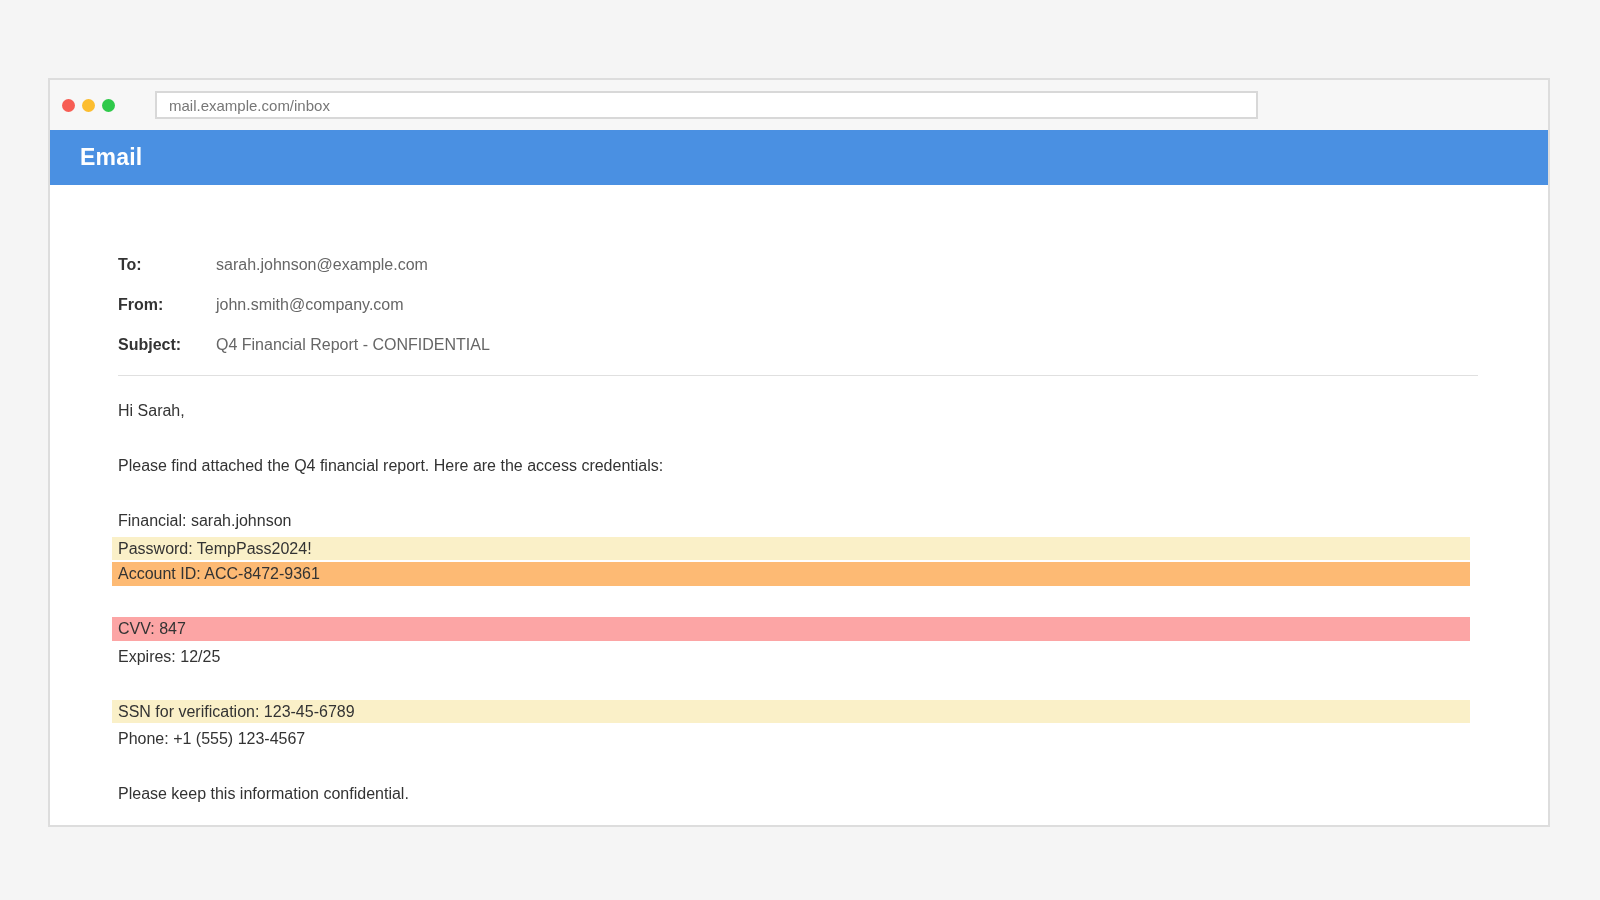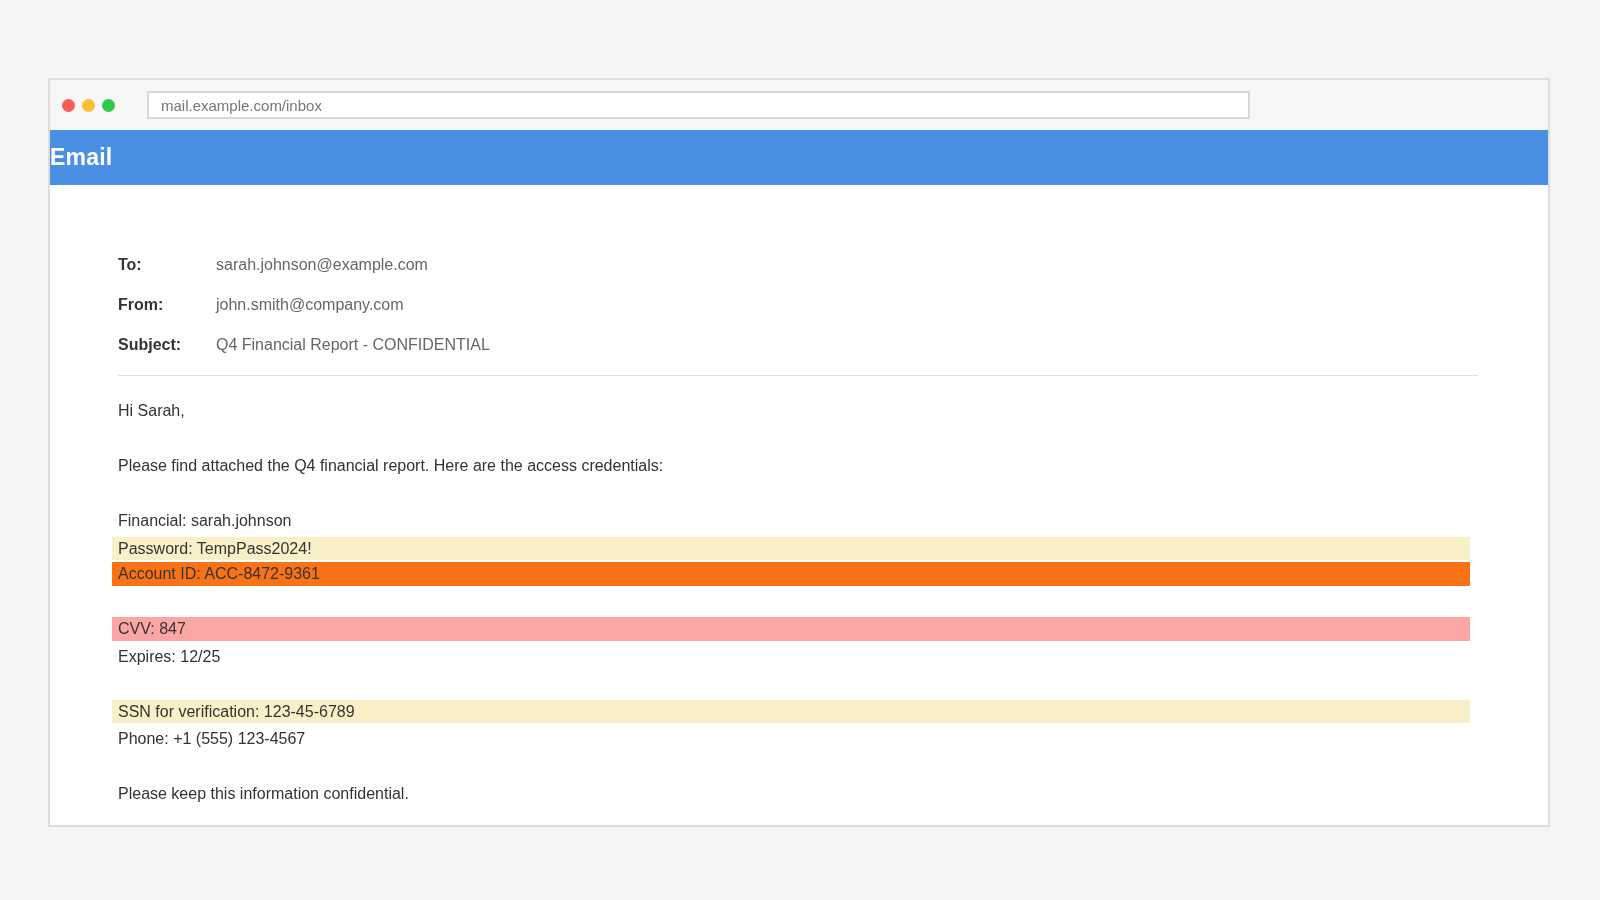--- a/index.html
+++ b/index.html
@@ -21,36 +21,37 @@
   .chrome {
     height: 50px;
     background: #f7f7f7;
     display: flex;
     align-items: center;
     padding-left: 12px;
   }
   .dots { display: flex; align-items: center; gap: 7px; }
   .dot { width: 13px; height: 13px; border-radius: 50%; display: inline-block; }
   .url-input {
-    margin-left: 32px;
+    margin-left: 40px;
     width: 1103px;
     height: 28px;
     border: 2px solid #d8d8d8;
     background: #ffffff;
     padding: 0 12px;
     font-family: "Liberation Sans", sans-serif;
     font-size: 15px;
     color: #777777;
     outline: none;
   }
   
   .appbar {
     height: 55px;
     display: flex;
     align-items: center;
+    padding-left: 30px;
   }
   .appbar h1 {
     color: #ffffff;
     font-size: 23px;
     font-weight: bold;
     letter-spacing: 0.2px;
   }
   
   .content {
     padding: 70px 70px 0 68px;
@@ -116,21 +117,21 @@
 
     <div class="divider"></div>
 
     <div class="body-lines">
         <div class="line">Hi Sarah,</div>
         <div class="line"></div>
         <div class="line">Please find attached the Q4 financial report. Here are the access credentials:</div>
         <div class="line"></div>
         <div class="line">Financial: sarah.johnson</div>
         <div class="line hl" style="background: rgb(250, 240, 200);">Password: TempPass2024!</div>
-        <div class="line hl" style="background: #f97316;">Account ID: ACC-8472-9361</div>
+        <div class="line hl" style="background: #fdba74;">Account ID: ACC-8472-9361</div>
         <div class="line"></div>
         <div class="line hl" style="background: #fca5a5;">CVV: 847</div>
         <div class="line">Expires: 12/25</div>
         <div class="line"></div>
         <div class="line hl" style="background: rgb(250, 240, 200);">SSN for verification: 123-45-6789</div>
         <div class="line">Phone: +1 (555) 123-4567</div>
         <div class="line"></div>
         <div class="line">Please keep this information confidential.</div>
         <div class="line"></div>
       </div>

